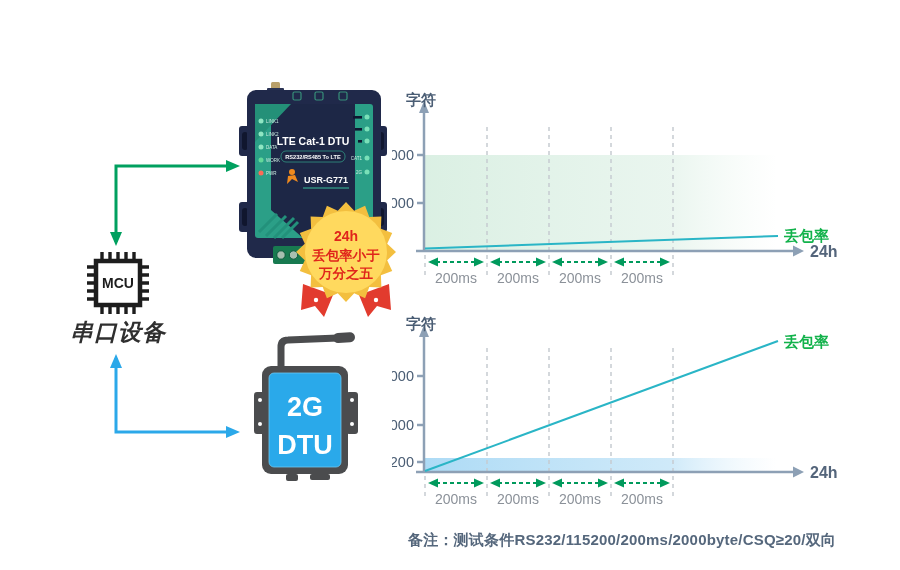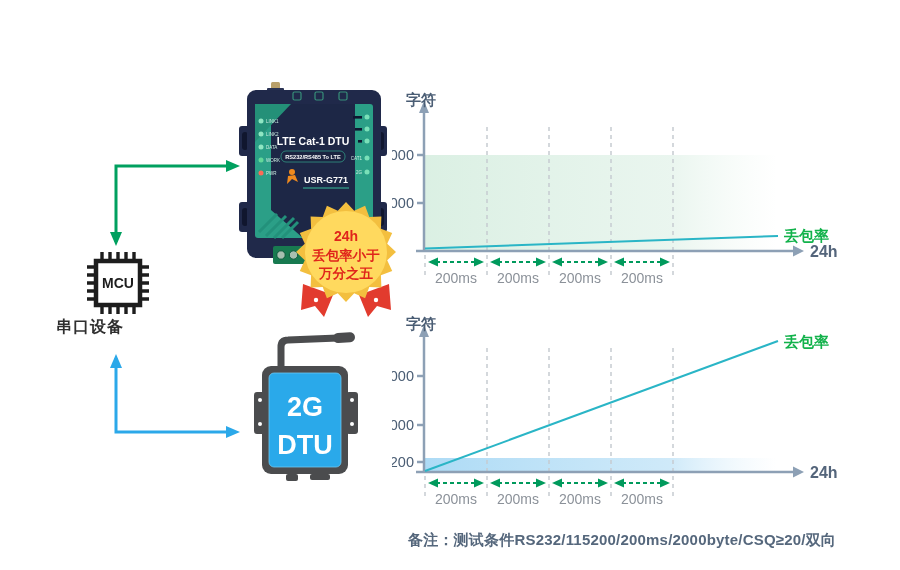--- a/index.html
+++ b/index.html
@@ -1,20 +1,20 @@
 <!DOCTYPE html>
 <html><head>
 <meta charset="utf-8">
 <style>
   html,body{margin:0;padding:0;}
   body{font-family:"Liberation Sans",sans-serif;background:#ffffff;}
   .stage{position:relative;width:900px;height:570px;background:#ffffff;overflow:hidden;}
   .abs{position:absolute;}
   svg text{font-family:"Liberation Sans",sans-serif;}
-  .serial-label{left:56px;top:317px;width:124px;font-size:16px;font-weight:600;color:#2f2f2f;letter-spacing:1px;}
+  .serial-label{left:56px;top:317px;width:124px;text-align:center;font-size:23px;font-weight:600;color:#2f2f2f;letter-spacing:1px;font-style:italic;}
   .note{left:408px;top:531px;font-size:15px;font-weight:700;color:#55677c;letter-spacing:.2px;}
 </style>
 </head>
 <body>
 
 <div class="stage">
 
   <svg class="abs" style="left:88px;top:150px;" width="160" height="300" viewBox="0 0 160 300">
 
     <g>

